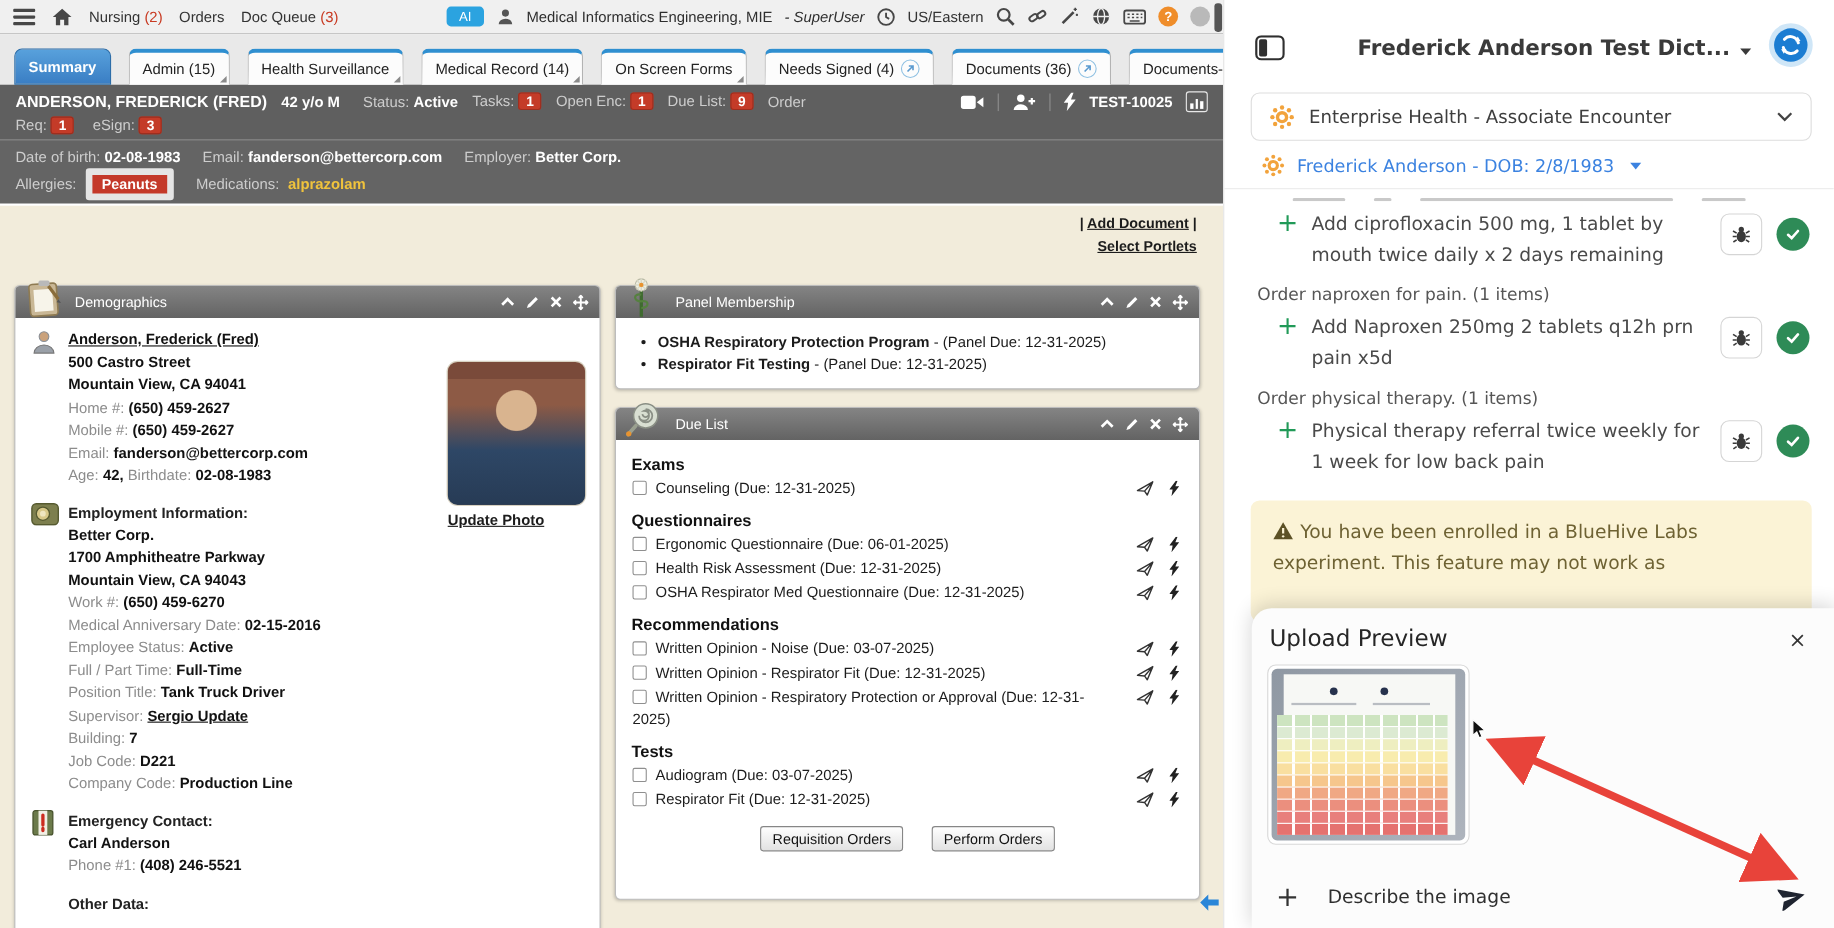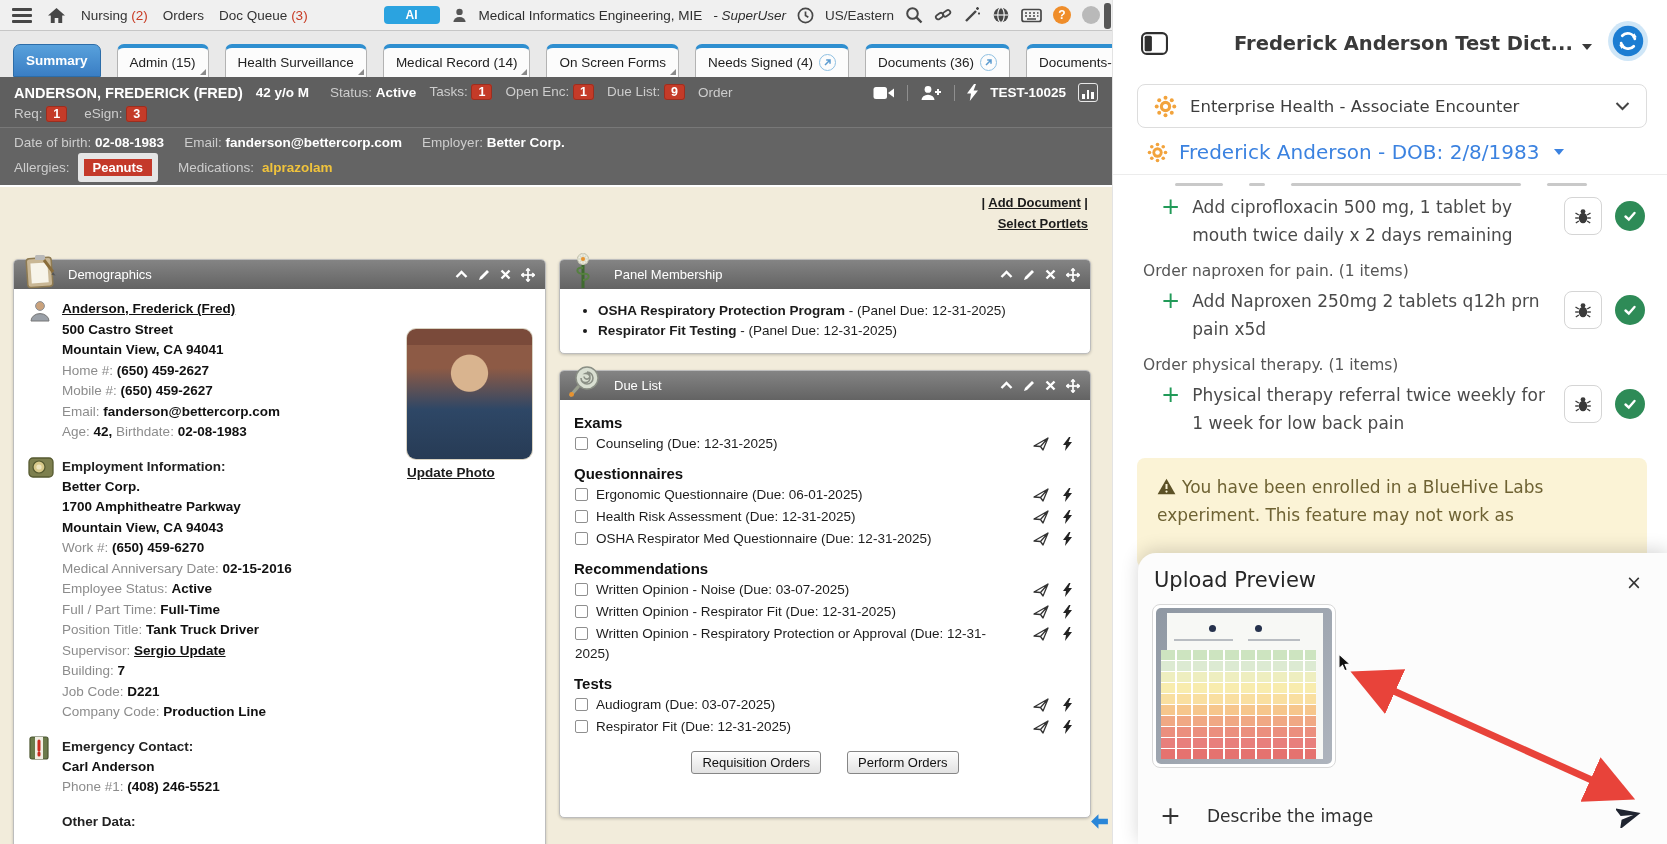--- a/index.html
+++ b/index.html
@@ -9,22 +9,22 @@
   
   .lp { position:absolute; left:0; top:0; width:1112px; height:844px; background:#fff; }
 
   .navbar { height:31px; background:#f0f0f0; border-bottom:1px solid #c6c6c6;
             display:flex; align-items:center; padding:0 12px; gap:15px; font-size:13.5px; color:#333; }
   .hamb { display:inline-flex; flex-direction:column; gap:3px; cursor:pointer; }
   .hamb i { width:20px; height:3px; background:#474747; border-radius:1px; display:block; }
   .navlink { color:#333; cursor:pointer; white-space:nowrap; }
   .count { color:#c83a22; }
   .nav-right { margin-left:auto; display:flex; align-items:center; gap:11px; }
-  .ai-badge { background:#2ba3e0; color:#fff; font-weight:bold; font-size:12px;
-              padding:2px 22px; border-radius:4px; }
+  .ai-badge { background:#2ba3e0; color:#fff; font-weight:normal; font-size:12px;
+              padding:2px 11px; border-radius:4px; }
   .org { color:#2e2e2e; white-space:nowrap; }
   .role { font-style:italic; color:#2e2e2e; }
   .help-circle { width:18px; height:18px; border-radius:50%; background:#ef8d2a; color:#fff;
                  font-weight:bold; font-size:12px; display:flex; align-items:center; justify-content:center; }
   .gray-dot { width:18px; height:18px; border-radius:50%; background:#b9b9b9; }
   .nico { display:block; }
 
   .lp-scrollthumb { position:absolute; right:1px; top:3px; width:7px; height:26px;
                     background:#555; border-radius:3px; z-index:5; }
 
@@ -114,21 +114,21 @@
   .rp-head { display:flex; align-items:center; padding:20px 18px 14px 28px; gap:0; }
   .rp-title { font-size:19.5px; color:#3a3a3a; font-weight:bold; margin-left:66px; white-space:nowrap; cursor:pointer; }
   .caret { width:0; height:0; border-left:5px solid transparent; border-right:5px solid transparent;
            border-top:6px solid #3a3a3a; display:inline-block; margin-left:9px; }
   .rp-logo { margin-left:auto; cursor:pointer; }
 
   .enc-box { margin:4px 20px 0 24px; border:1px solid #ddd; border-radius:8px; height:44px;
              display:flex; align-items:center; gap:13px; padding:0 16px; font-size:16.5px; color:#3d3d3d; cursor:pointer; }
   .enc-chev { margin-left:auto; }
   .pat-row { display:flex; align-items:center; gap:11px; margin:12px 24px 10px 34px;
-             font-size:20px; color:#3b82e0; cursor:pointer; }
+             font-size:16px; color:#3b82e0; cursor:pointer; }
   .caret-blue { border-top-color:#3b82e0; margin-left:4px; }
 
   .orders { border-top:1px solid #ececec; margin-top:8px; padding-top:4px; position:relative; }
   .clipfrag { height:7px; overflow:hidden; margin:0 0 2px 62px; display:flex; gap:26px; align-items:flex-end; }
   .clipfrag i { display:block; height:3px; background:#c9c9c9; border-radius:2px; }
   .oitem { display:flex; padding:5px 22px 5px 48px; gap:12px; align-items:flex-start; }
   .plusg { color:#219a58; font-size:23px; line-height:27px; font-family:"DejaVu Sans", sans-serif; }
   .otext { flex:1; font-size:17px; line-height:28px; color:#4a4a4a; }
   .oicons { display:flex; gap:13px; align-items:center; padding-top:4px; }
   .bugbtn { width:38px; height:38px; border:1px solid #d5d5d5; border-radius:8px; background:#fff;

